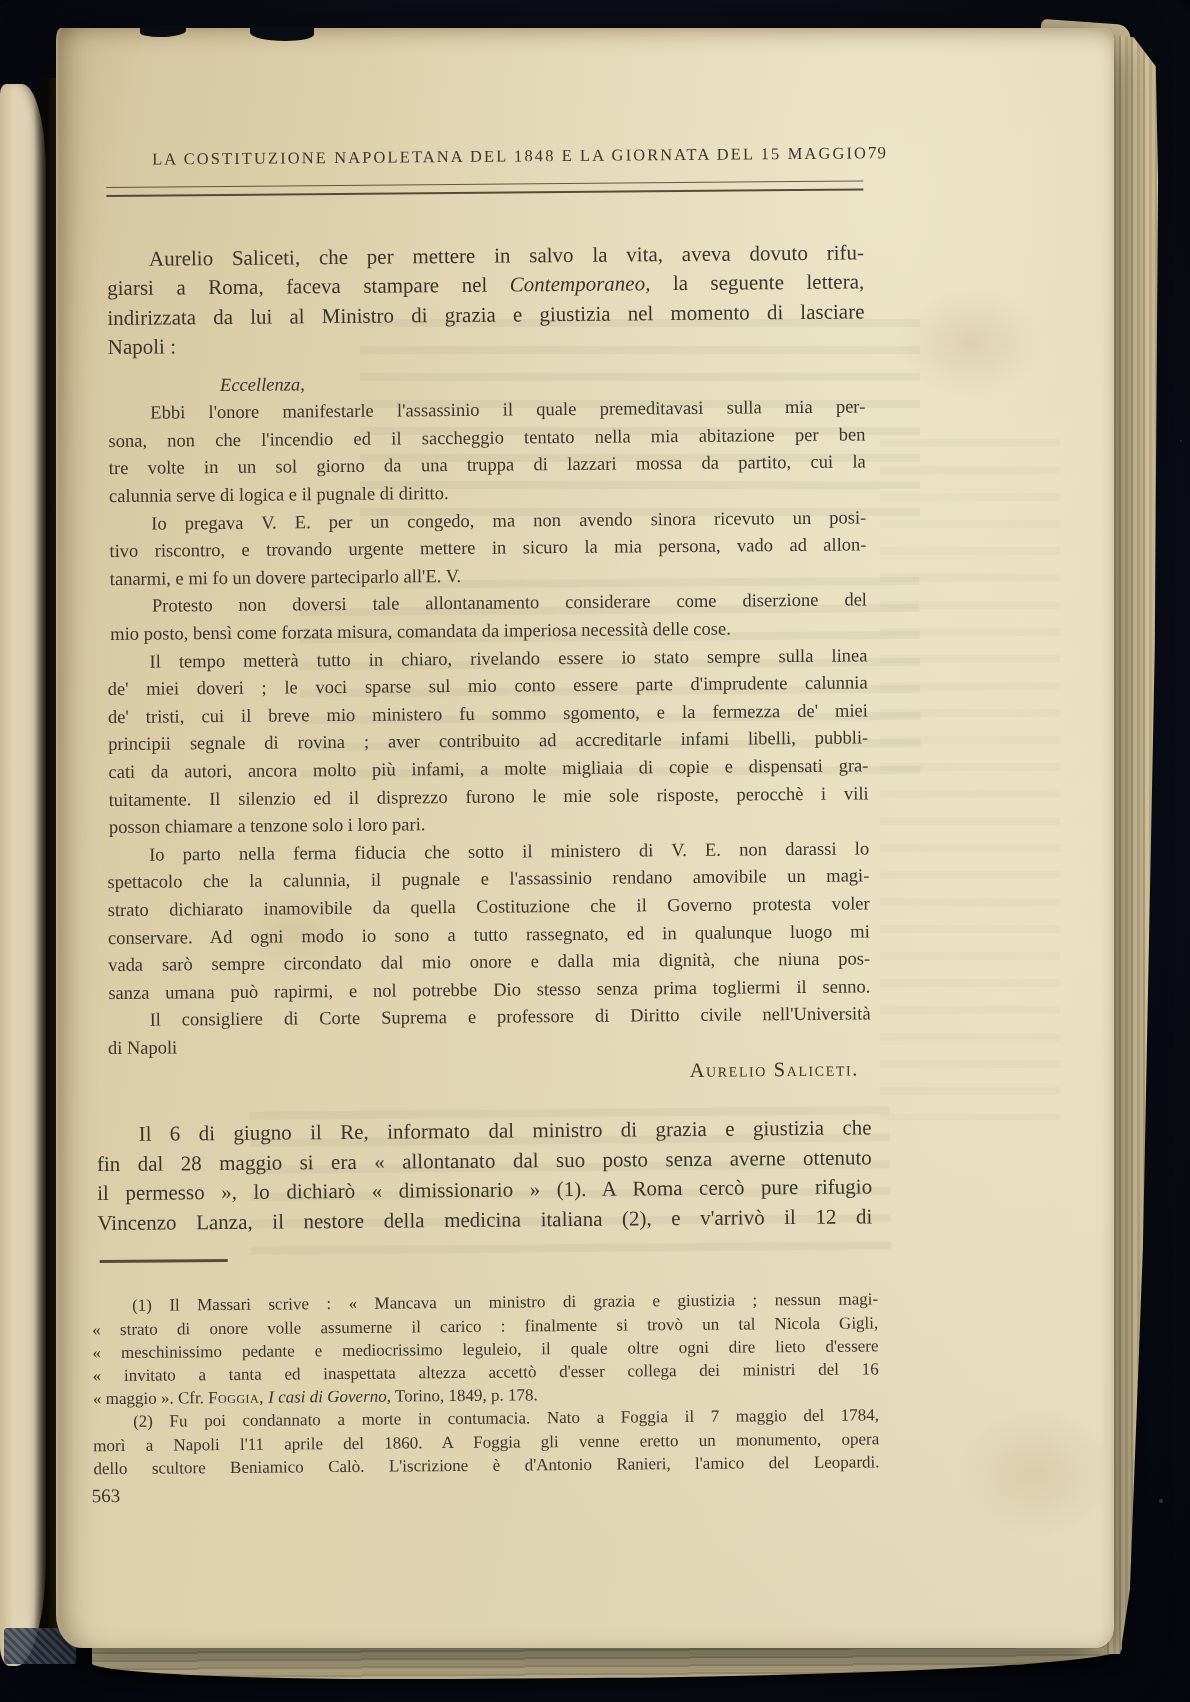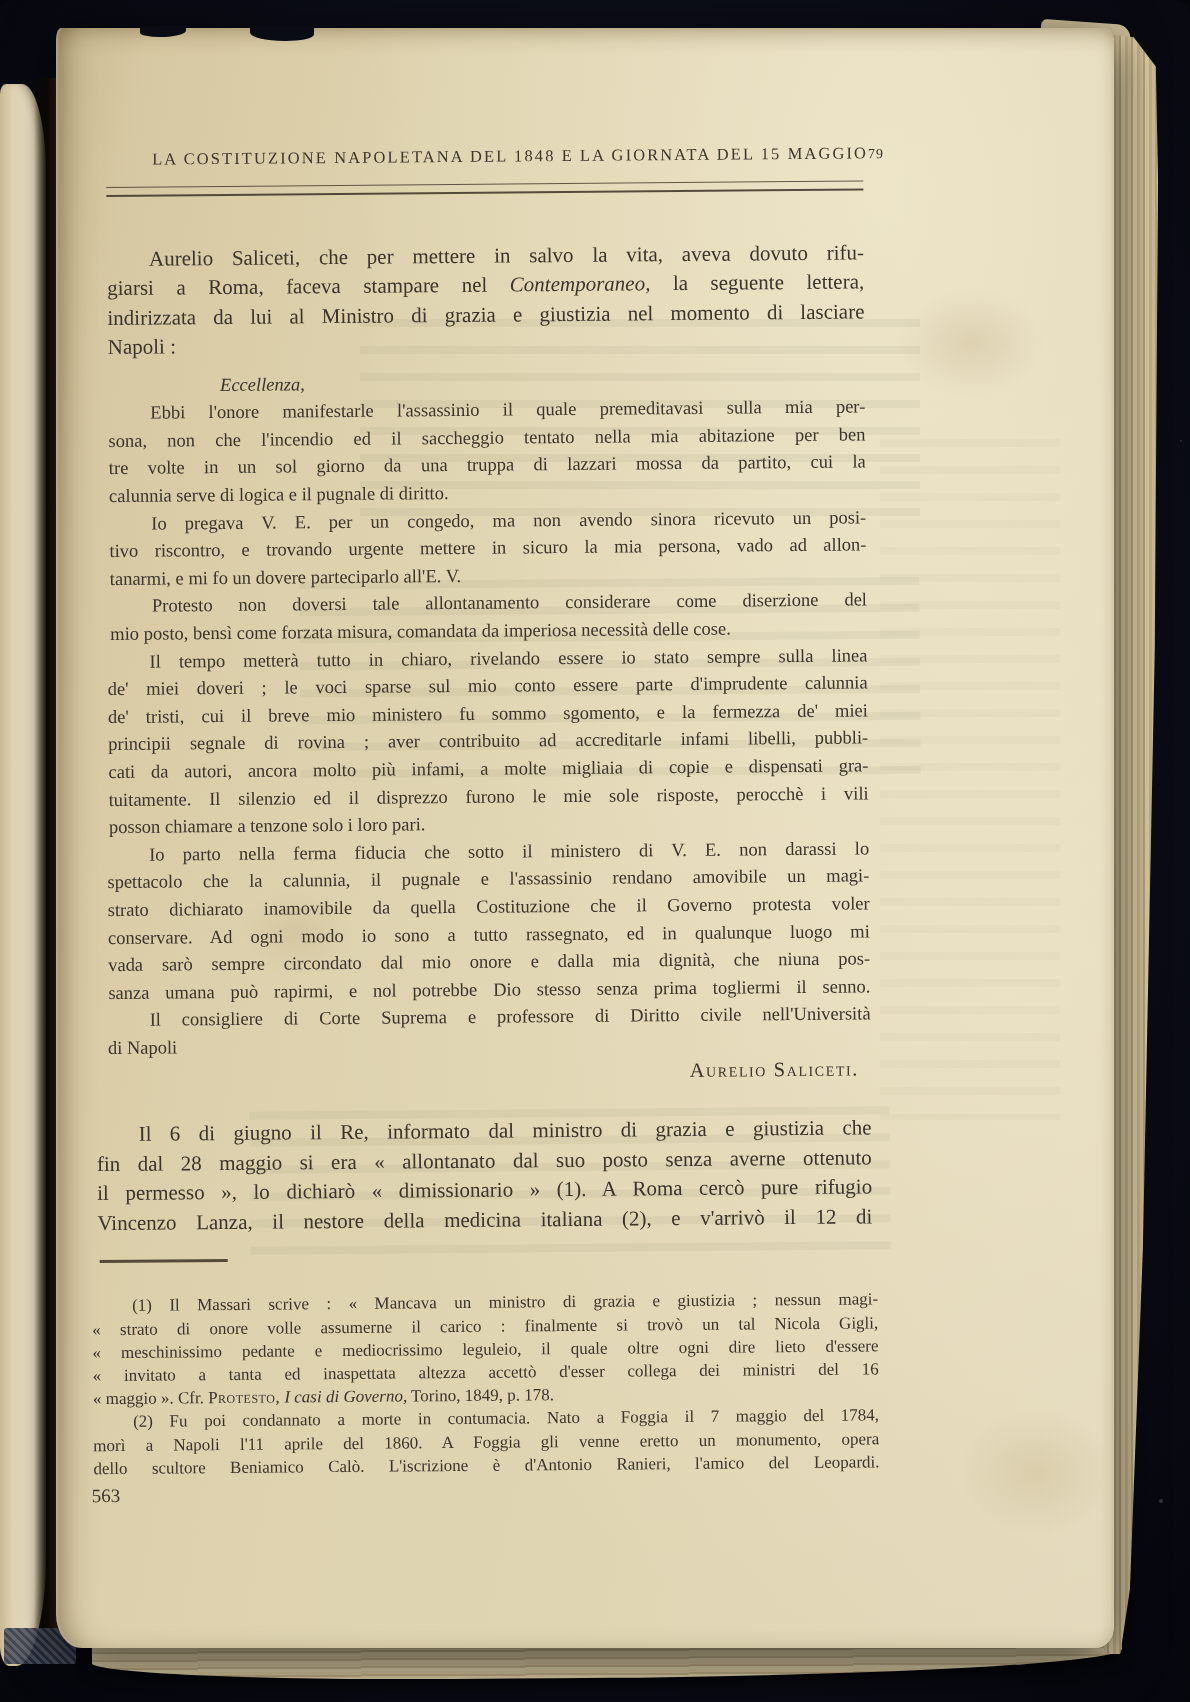--- a/index.html
+++ b/index.html
@@ -60,21 +60,21 @@
   .g4{left:880px;top:420px;width:180px;height:700px;opacity:.4;}
   .stain{position:absolute;border-radius:50%;pointer-events:none;}
   .s1{left:840px;top:260px;width:150px;height:110px;background:radial-gradient(ellipse,rgba(150,120,70,.16),rgba(150,120,70,0) 70%);}
   .s2{left:180px;top:860px;width:120px;height:90px;background:radial-gradient(ellipse,rgba(140,110,62,.12),rgba(140,110,62,0) 70%);}
   .s3{left:900px;top:1380px;width:160px;height:130px;background:radial-gradient(ellipse,rgba(150,122,70,.14),rgba(150,122,70,0) 70%);}
   
   .content{position:absolute;left:106px;top:150px;width:757px;color:#3a342b;
     transform:rotate(-.5deg);transform-origin:0 0;}
   .hdr-row{display:flex;justify-content:space-between;align-items:baseline;height:24px;}
   .hdr-title{font-size:16.5px;letter-spacing:2.1px;padding-left:46px;white-space:nowrap;color:#3d362c;}
-  .hdr-num{font-size:14px;letter-spacing:1px;}
+  .hdr-num{font-size:17px;letter-spacing:1px;}
   .dbl-rule{margin-top:13px;height:7px;border-top:1.4px solid rgba(64,54,40,.8);
     border-bottom:2.6px solid rgba(60,50,38,.85);}
   .line{text-align:justify;}
   .jl{text-align-last:justify;}
   .ll{text-align:left;text-align-last:left;}
   .t-intro{font-size:21px;line-height:29.4px;}
   .t-body{font-size:18.5px;line-height:27.6px;}
   .t-ep{font-size:21px;line-height:29.6px;}
   .t-fn{font-size:17px;line-height:23.2px;}
   .block-intro{margin-top:48px;}
@@ -182,21 +182,21 @@
     </div>
 
     <div class="fn-rule"></div>
 
     <div class="block-fn t-fn">
       <div>
         <div class="line jl" style="text-indent:40px">(1) Il Massari scrive : « Mancava un ministro di grazia e giustizia ; nessun magi-</div>
         <div class="line jl">« strato di onore volle assumerne il carico : finalmente si trovò un tal Nicola Gigli,</div>
         <div class="line jl">« meschinissimo pedante e mediocrissimo leguleio, il quale oltre ogni dire lieto d'essere</div>
         <div class="line jl">« invitato a tanta ed inaspettata altezza accettò d'esser collega dei ministri del 16</div>
-        <div class="line ll"><span>« maggio ». Cfr. </span><span class="sc">Protesto,</span><i class="it"> I casi di Governo,</i><span> Torino, 1849, p. 178.</span></div>
+        <div class="line ll"><span>« maggio ». Cfr. </span><span class="sc">Foggia,</span><i class="it"> I casi di Governo,</i><span> Torino, 1849, p. 178.</span></div>
       </div>
       <div>
         <div class="line jl" style="text-indent:40px">(2) Fu poi condannato a morte in contumacia. Nato a Foggia il 7 maggio del 1784,</div>
         <div class="line jl">morì a Napoli l'11 aprile del 1860. A Foggia gli venne eretto un monumento, opera</div>
         <div class="line jl">dello scultore Beniamico Calò. L'iscrizione è d'Antonio Ranieri, l'amico del Leopardi.</div>
       </div>
     </div>
 
     <div class="sig-mark">563</div>
 

